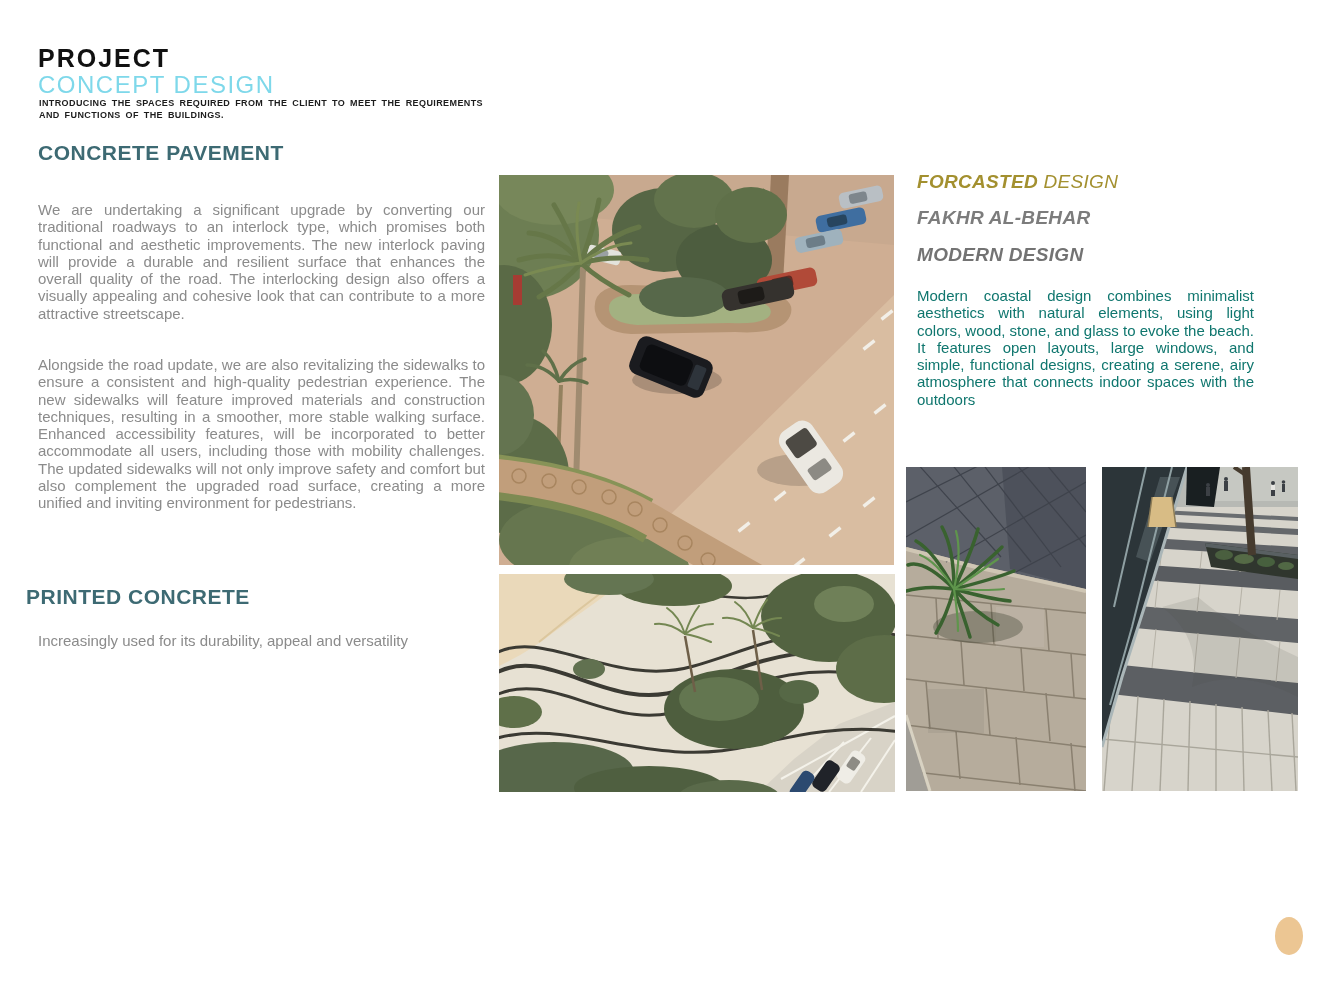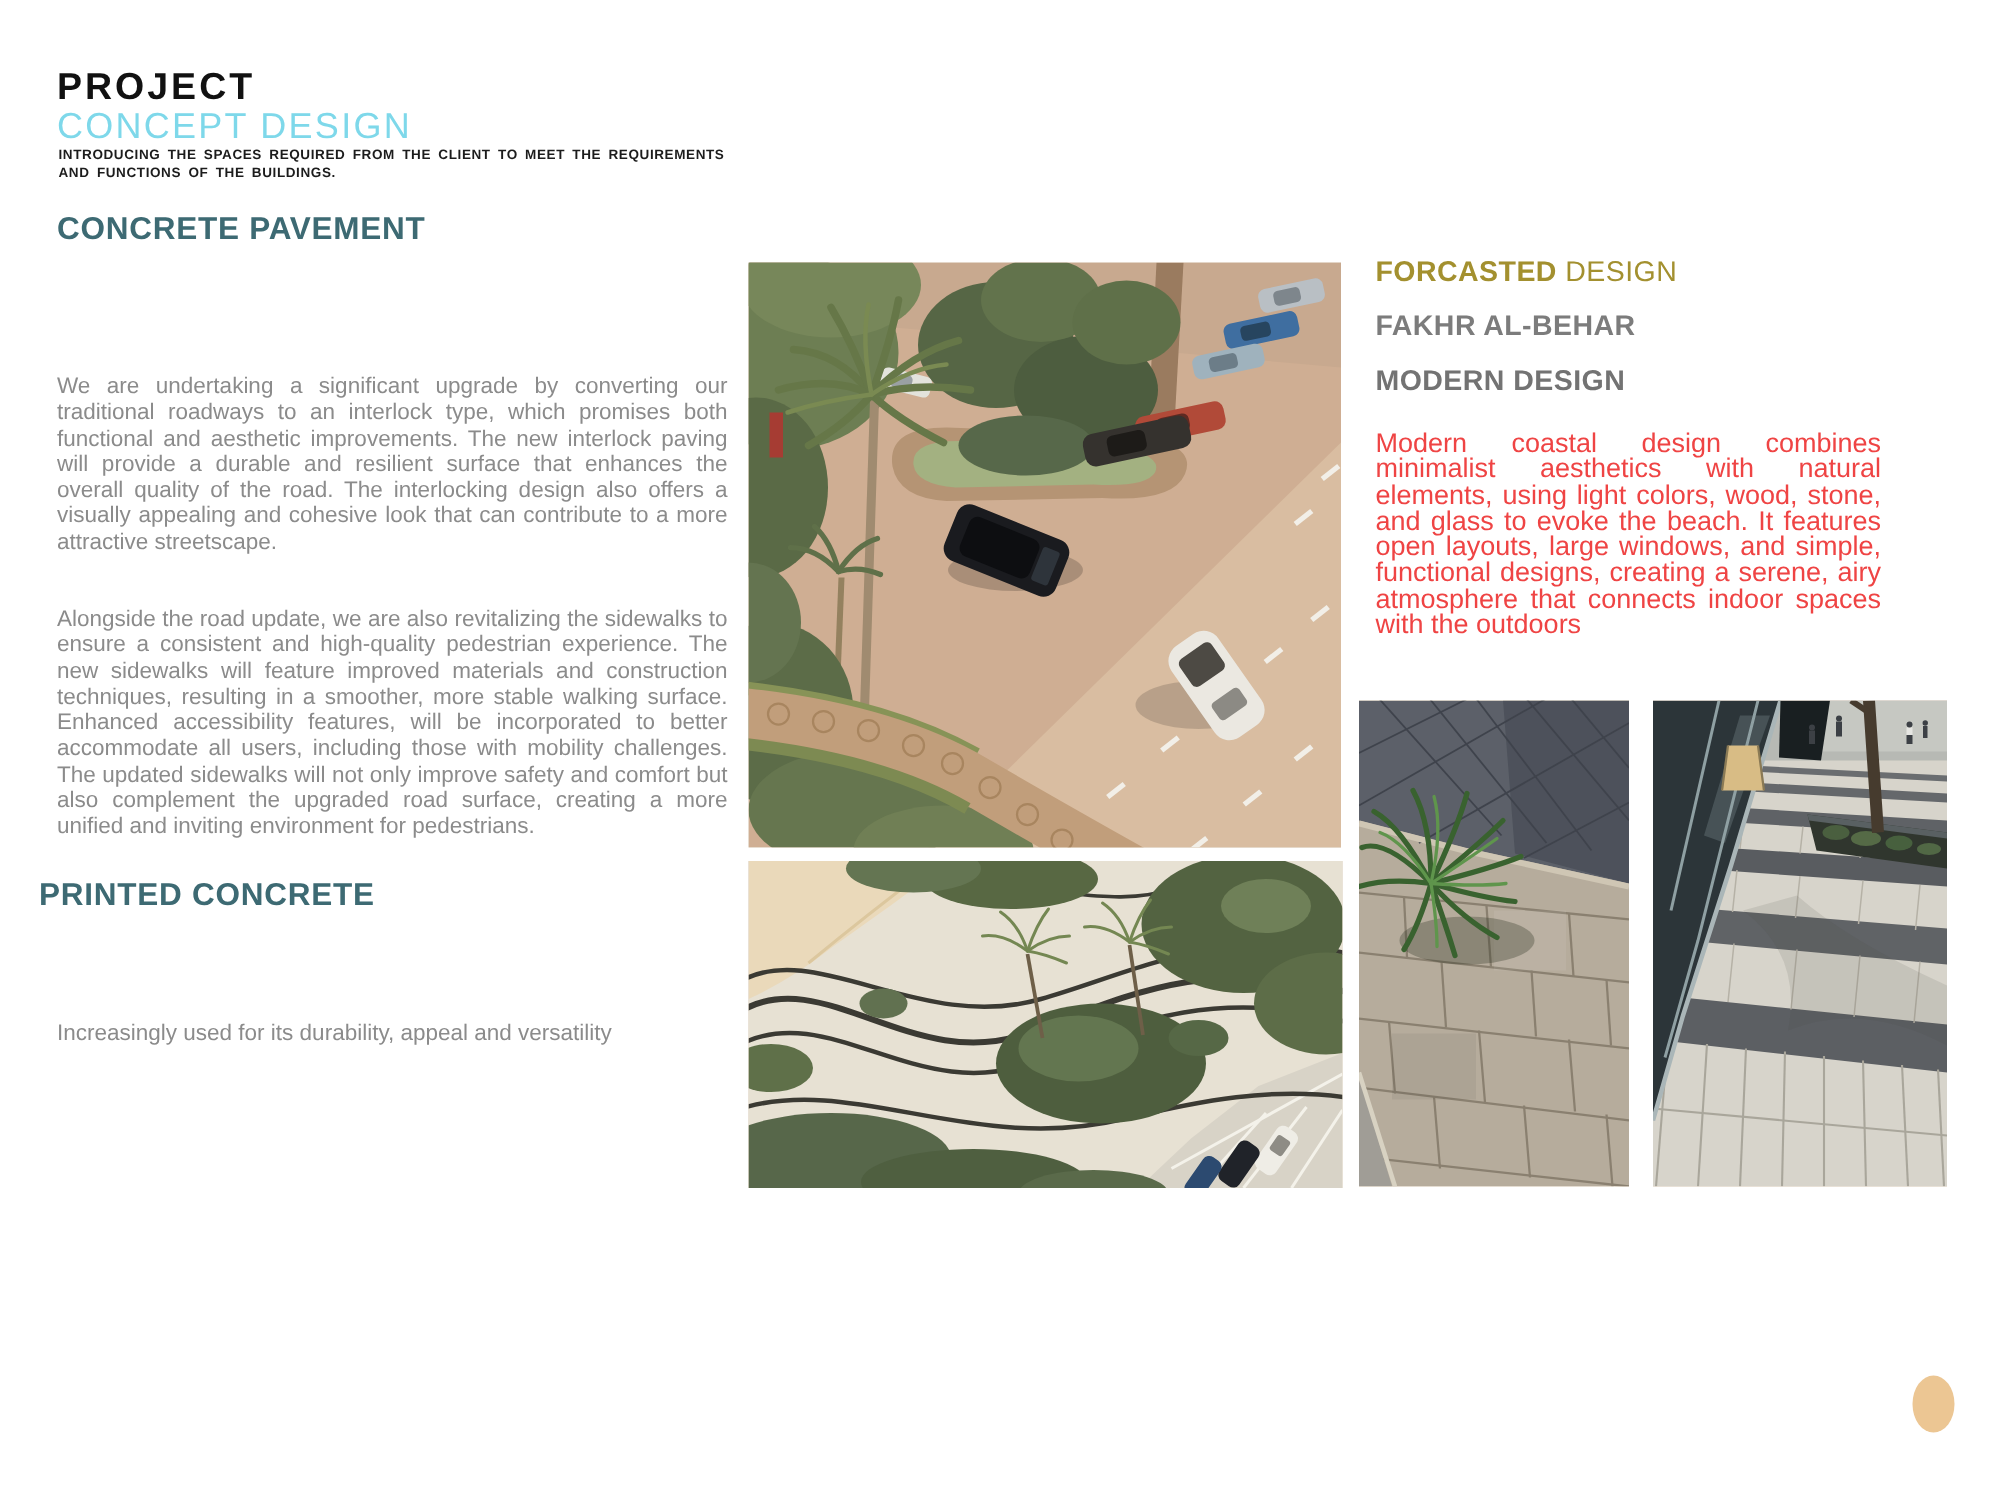--- a/index.html
+++ b/index.html
@@ -33,36 +33,35 @@
   .teal-heading {
     font-size: 21px; font-weight: 700; color: #3d6a73; letter-spacing: 0.5px;
   }
   #interlock-heading { left: 38px; top: 141px; }
   #printed-heading   { left: 26px; top: 585px; }
 
   .body-para {
     width: 447px;
     font-size: 15px; line-height: 17.3px; color: #8b8b8b;
     text-align: justify;
-    margin-top: 48px;
   }
   #interlock-para1 { left: 38px; top: 201px; }
   #interlock-para2 { left: 38px; top: 356px; }
   #printed-intro   { left: 38px; top: 632px; text-align: left; }
   #printed-para    { left: 38px; top: 684px; }
 
-  .right-heading { font-size: 19px; letter-spacing: 0.3px; }
+  .right-heading { font-size: 19px; letter-spacing: 0.3px; font-style: italic; }
   #forcasted-heading { left: 917px; top: 171px; color: #a3902f; }
   #forcasted-heading .strong { font-weight: 700; }
   #forcasted-heading .rest   { font-weight: 400; }
   #fakhr-heading  { left: 917px; top: 207px; color: #7c7c7c; font-weight: 700; }
   #modern-heading { left: 917px; top: 244px; color: #737373; font-weight: 700; }
   #modern-para {
     left: 917px; top: 287px; width: 337px;
-    font-size: 18px; line-height: 17.3px; color: #ef4444; text-align: justify;
+    font-size: 15px; line-height: 17.3px; color: #0f766e; text-align: justify;
   }
 
   .img-frame { overflow: hidden; background: #d8c7b2; }
   #img-street { left: 499px; top: 175px; width: 395px; height: 390px; }
   #img-aerial { left: 499px; top: 574px; width: 396px; height: 218px; }
   #img-pavers { left: 906px; top: 467px; width: 180px; height: 324px; }
   #img-sidewalk { left: 1102px; top: 467px; width: 196px; height: 324px; }
   .img-frame svg { display: block; width: 100%; height: 100%; }
 
   #page-dot {

